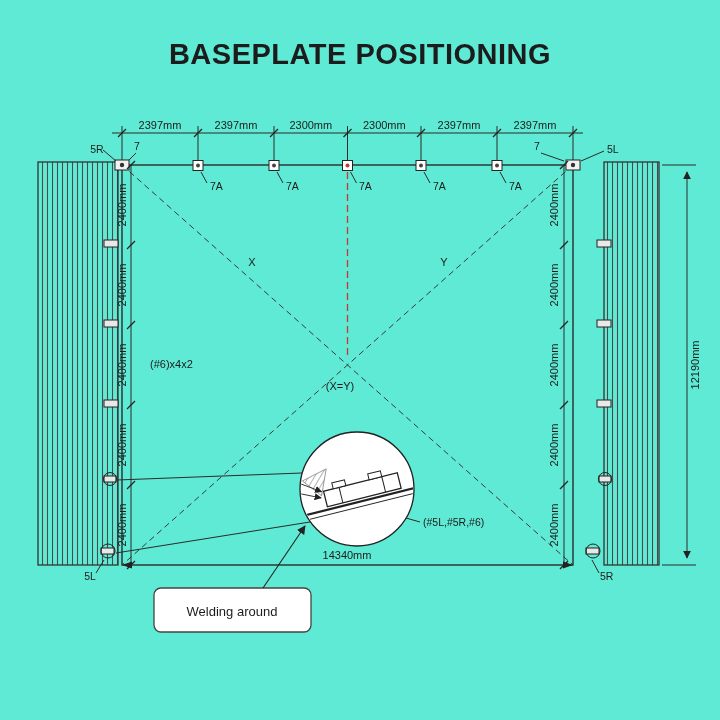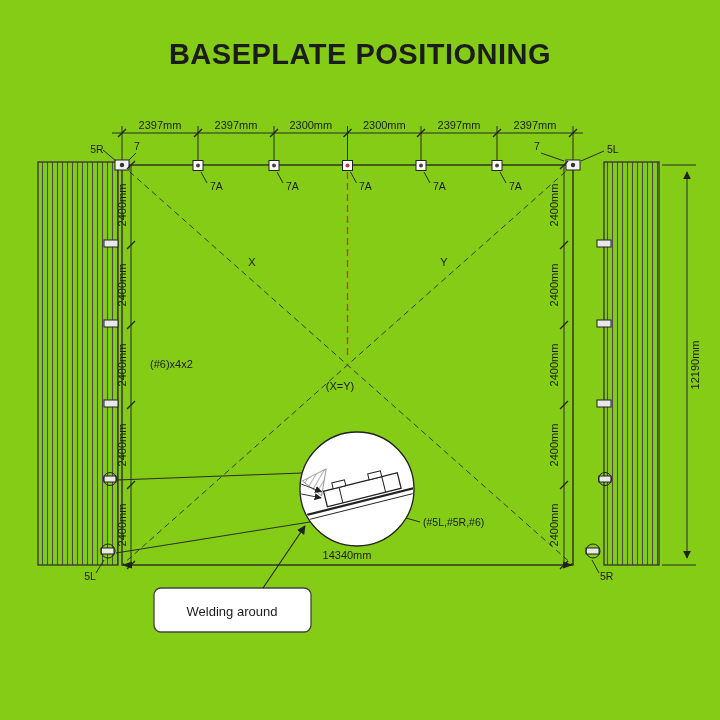--- a/index.html
+++ b/index.html
@@ -1,17 +1,17 @@
 <!DOCTYPE html>
 <html><head>
 <meta charset="utf-8">
 <style>
   html,body{margin:0;padding:0;background:#fff;width:720px;height:720px;overflow:hidden;
     font-family:"Liberation Sans",sans-serif;}
-  .stage{position:relative;width:720px;height:720px;background:#84cc16;}
+  .stage{position:relative;width:720px;height:720px;background:#5eead4;}
   svg{display:block;}
   svg text{font-family:"Liberation Sans",sans-serif;fill:#1c1c1c;}
   .t-title{font-size:29px;font-weight:700;letter-spacing:.5px;}
   .t-dim{font-size:11px;}
   .t-sm{font-size:10.5px;}
   .t-note{font-size:13px;}
   .ln{stroke:#2b2b2b;stroke-width:1;fill:none;}
   .ln-thick{stroke:#2b2b2b;stroke-width:1.4;fill:none;}
   .dash{stroke:#3a3a3a;stroke-width:1;stroke-dasharray:6 4;fill:none;}
   .red-dash{stroke:#cf3434;stroke-width:1.3;stroke-dasharray:7 4;fill:none;}

